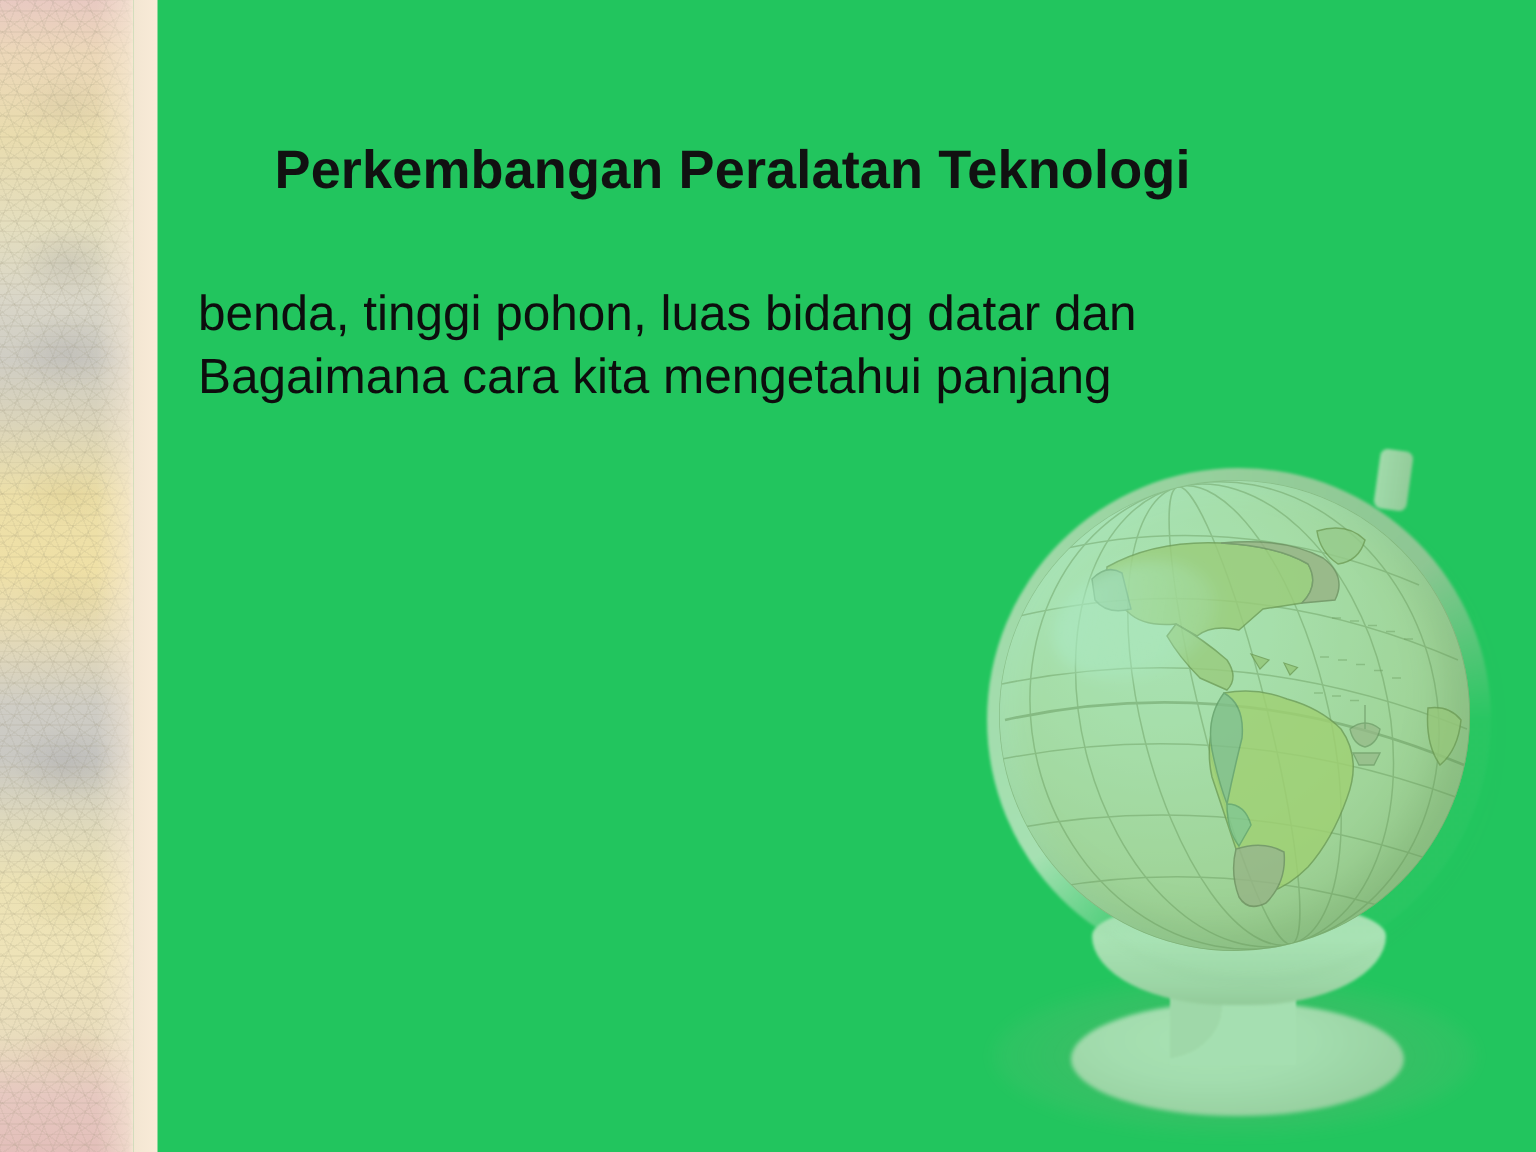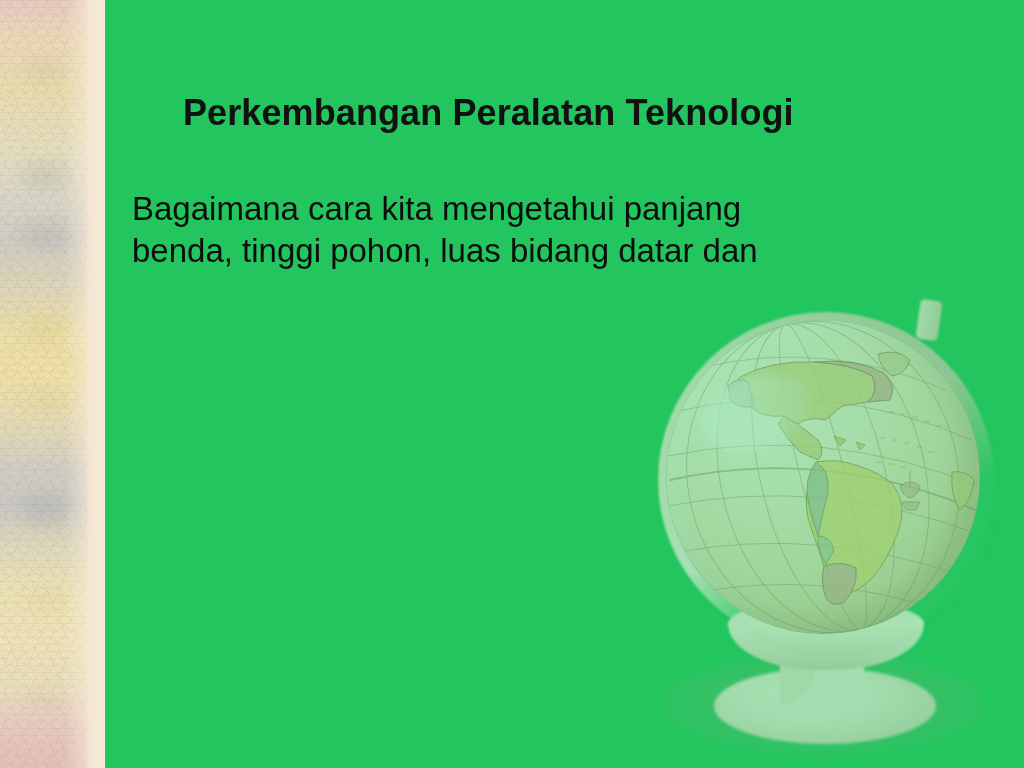--- a/index.html
+++ b/index.html
@@ -347,17 +347,17 @@
         </g>
       </svg>
 
       <div class="globe-gloss"></div>
     </div>
   </div>
 
   <h1 class="slide-title">Perkembangan Peralatan Teknologi</h1>
 
   <div class="slide-body">
+    <span class="body-line">benda, tinggi pohon, luas bidang datar dan</span>
     <span class="body-line">Bagaimana cara kita mengetahui panjang</span>
-    <span class="body-line">benda, tinggi pohon, luas bidang datar dan</span>
   </div>
 
 </div>
 
 </body></html>

